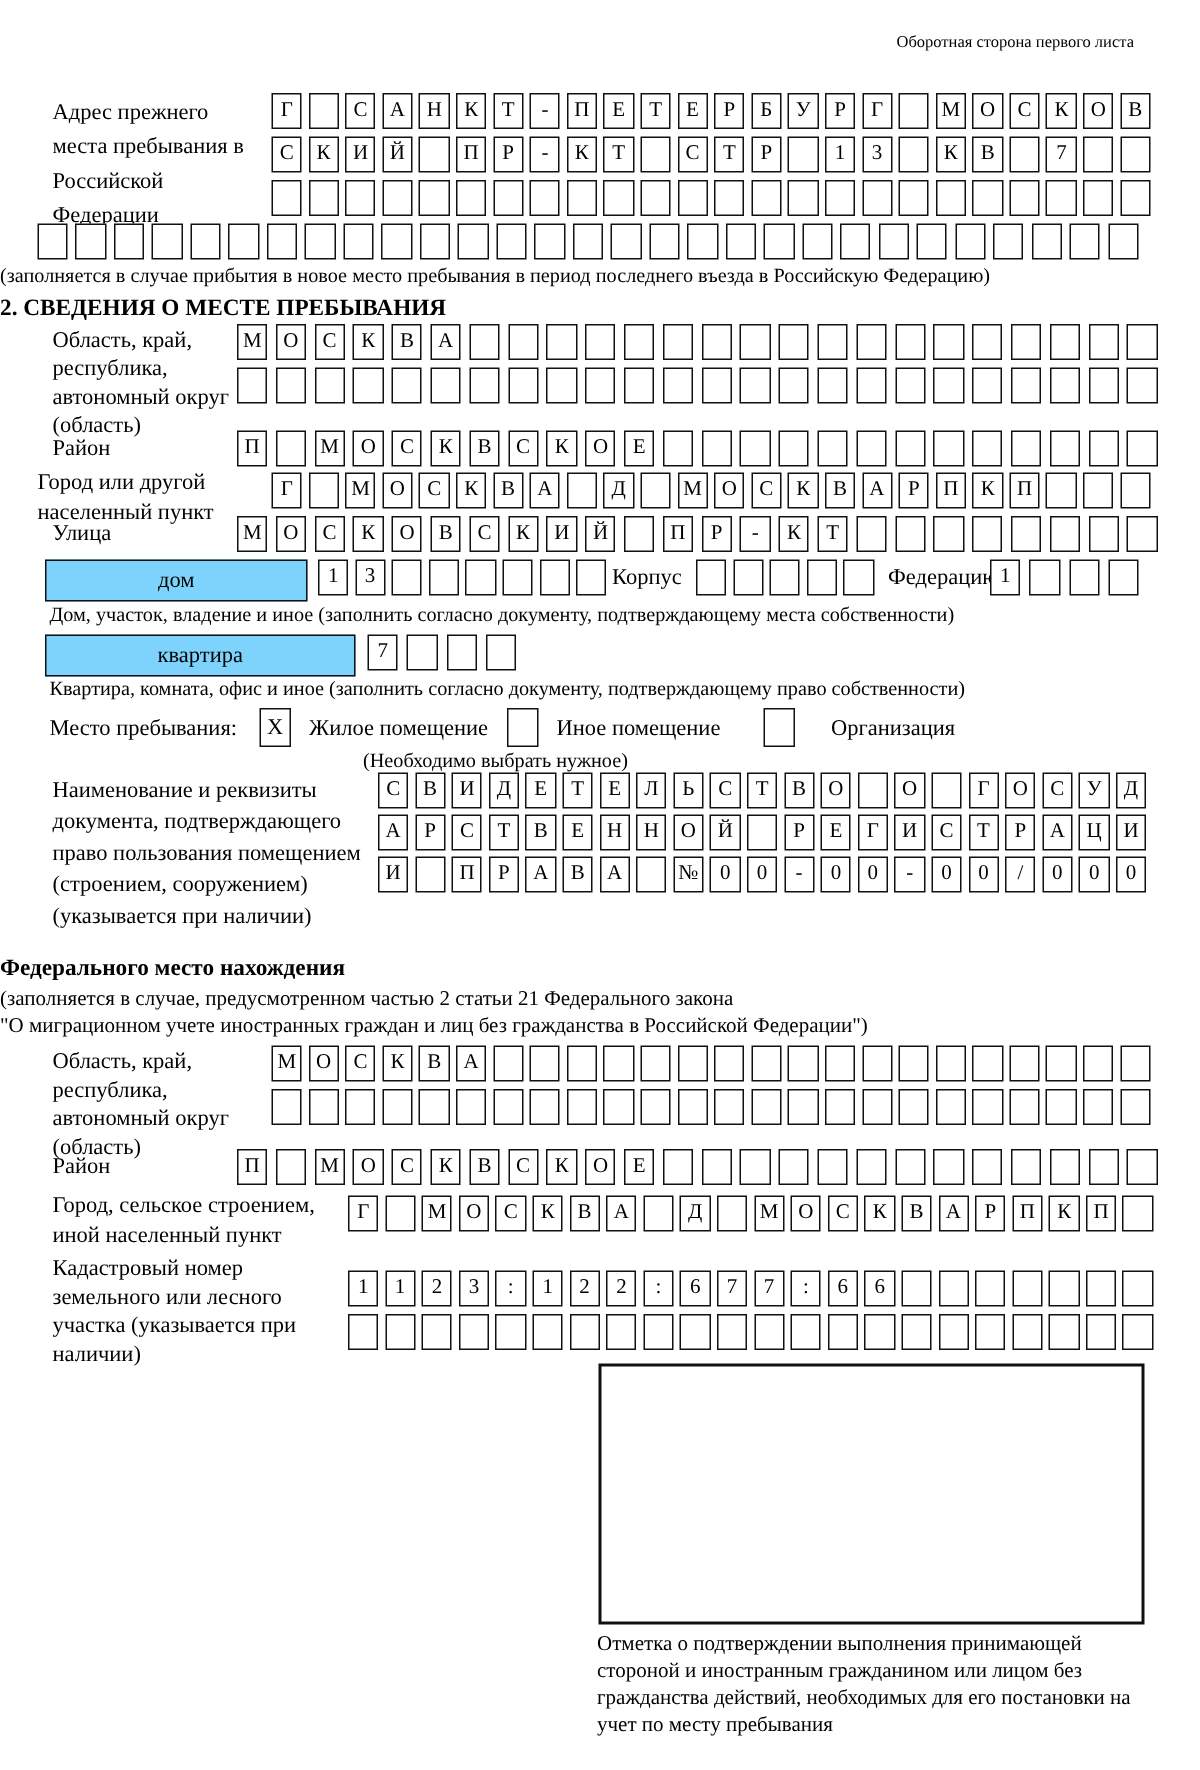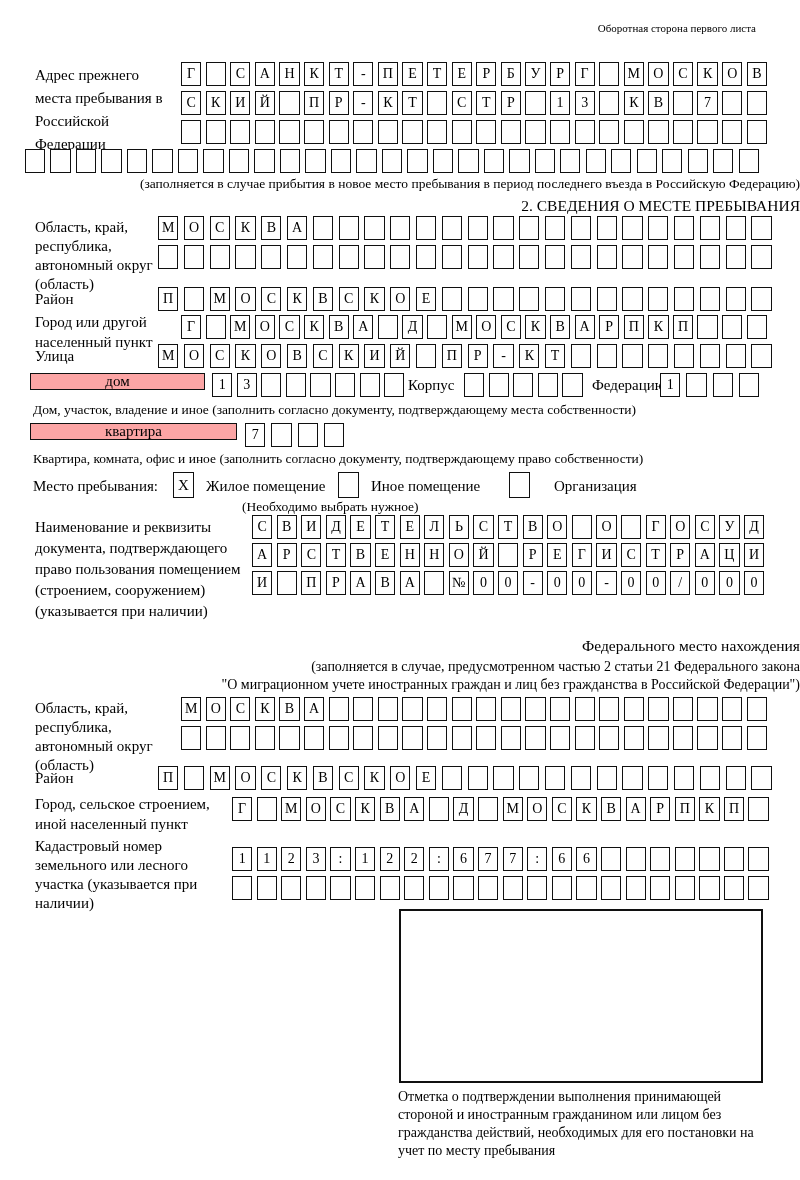--- a/index.html
+++ b/index.html
@@ -1,29 +1,29 @@
 <!DOCTYPE html>
 <html><head>
 <meta charset="utf-8">
 <style>
   *{margin:0;padding:0;box-sizing:border-box}
   html,body{background:#fff}
   body{width:800px;height:1180px;position:relative;color:#000;
        font-family:"Liberation Serif","DejaVu Serif",serif;overflow:hidden}
   .lbl{position:absolute;font-size:15px;line-height:19px}
   .cap{position:absolute;font-size:13.5px;white-space:nowrap}
-  .center{left:0;width:800px;text-align:right}
-  .bold{font-weight:normal}
+  .center{left:0;width:800px;text-align:left}
+  .bold{font-weight:bold}
   .boxrow{position:absolute;display:flex;column-gap:4.3px}
   .g55{column-gap:5.5px}
   .g52{column-gap:5.2px}
   .g60{column-gap:6px}
   .cell{flex:0 0 20.3px;width:20.3px;height:24px;border:1.8px solid #101010;
         display:flex;align-items:center;justify-content:center;font-size:14px;background:#fff}
-  .widebox{position:absolute;height:17px;border:1.8px solid #101010;background:#fca5a5;
+  .widebox{position:absolute;height:28px;border:1.8px solid #101010;background:#7dd3fc;
         display:flex;align-items:center;justify-content:center;font-size:15px}
   .checkbox{position:absolute;width:21px;height:26px;border:1.8px solid #101010;background:#fff;
         display:flex;align-items:center;justify-content:center;font-size:15px}
   .stampbox{position:absolute;border:2px solid #101010;background:#fff}
 </style>
 </head>
 <body>
 
 <div class="cap" style="top:22px;right:44px;font-size:11px">Оборотная сторона первого листа</div>
 
@@ -216,21 +216,21 @@
     <span class="cell"></span>
     <span class="cell"></span>
     <span class="cell"></span>
     <span class="cell"></span>
     <span class="cell"></span>
     <span class="cell"></span>
     <span class="cell"></span>
     <span class="cell"></span>
   </div>
 
-<div class="lbl" style="top:312px;left:35px;width:150px;line-height:20px">Город или другой населенный пункт</div>
+<div class="lbl" style="top:312px;left:25px;width:150px;line-height:20px">Город или другой населенный пункт</div>
 <div class="boxrow" style="top:315px;left:181px">
     <span class="cell">Г</span>
     <span class="cell"></span>
     <span class="cell">М</span>
     <span class="cell">О</span>
     <span class="cell">С</span>
     <span class="cell">К</span>
     <span class="cell">В</span>
     <span class="cell">А</span>
     <span class="cell"></span>

